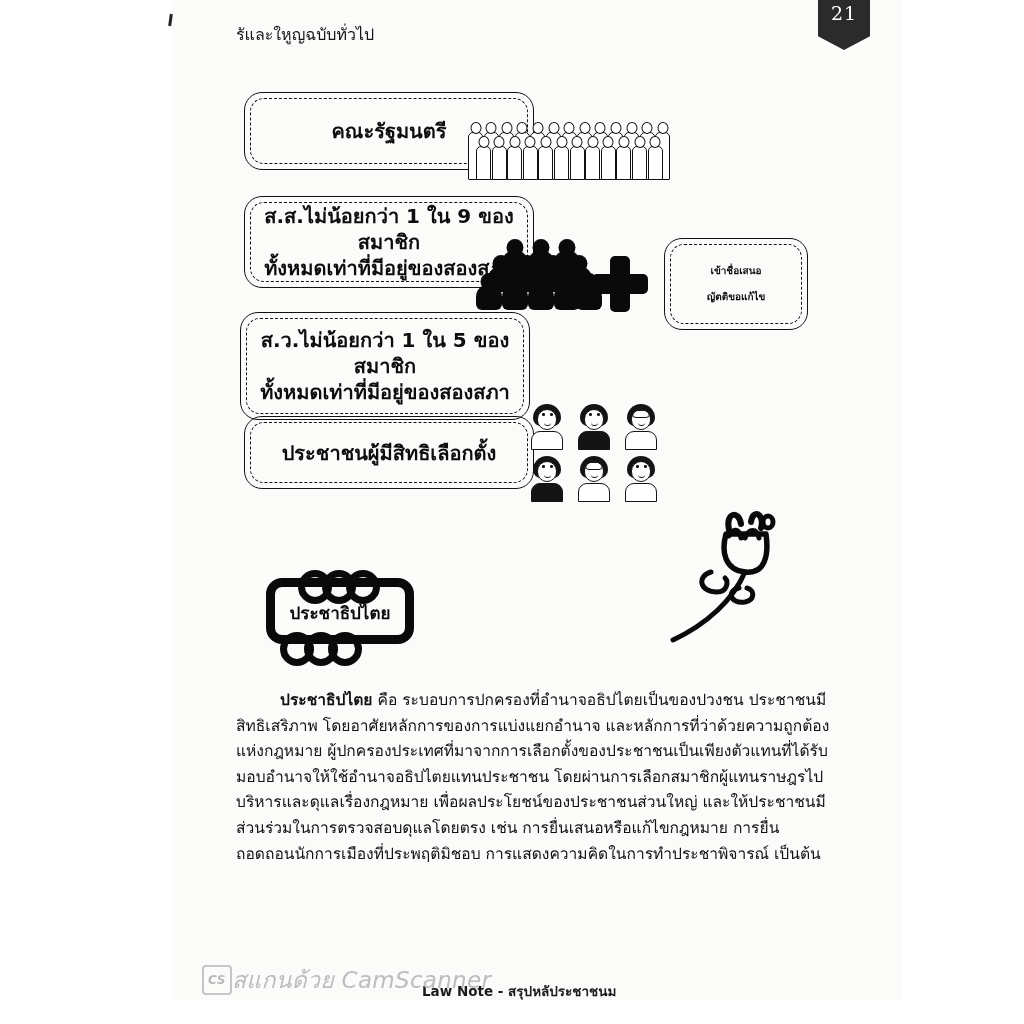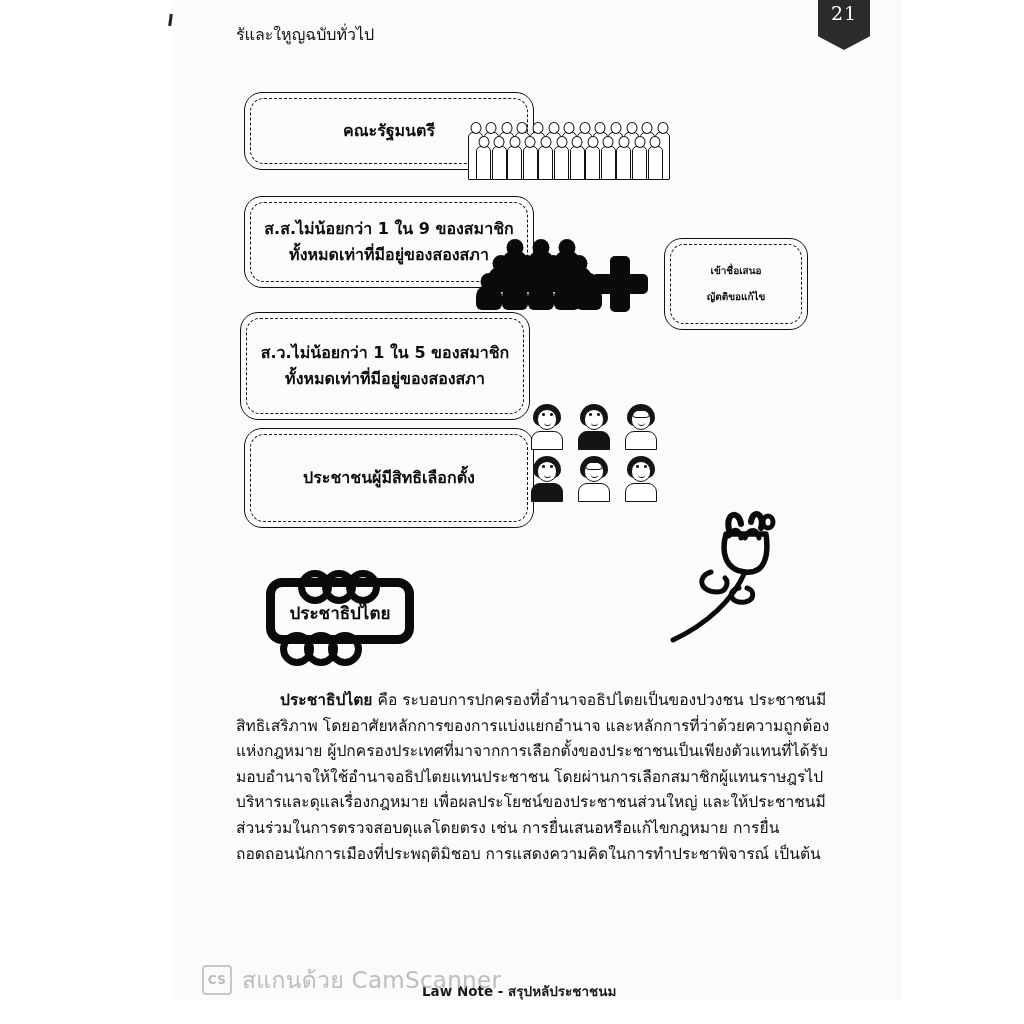--- a/index.html
+++ b/index.html
@@ -80,32 +80,32 @@
     left: 5px; top: 5px; right: 5px; bottom: 5px;
     border: 1.5px dashed #111;
     border-radius: 14px;
     box-sizing: border-box;
   }
   .dbox .label {
     position: absolute;
     left: 0; right: 0; top: 50%;
     transform: translateY(-50%);
     text-align: center;
-    font-size: 16px;
+    font-size: 20px;
     line-height: 26px;
     color: #0d0d0d;
     padding: 0 14px;
     box-sizing: border-box;
     font-weight: 600;
   }
 
   #box-cabinet  { left: 232px; top: 92px;  width: 290px; height: 78px; }
   #box-mp       { left: 232px; top: 196px; width: 290px; height: 92px; }
   #box-senator  { left: 228px; top: 312px; width: 290px; height: 108px; text-decoration: underline; }
-  #box-voters   { left: 232px; top: 428px; width: 290px; height: 100px; }
+  #box-voters   { left: 232px; top: 416px; width: 290px; height: 73px; }
   #box-motion   { left: 652px; top: 238px; width: 144px; height: 92px; }
   #box-motion .label { font-size: 10px; }
 
   
   .spine {
     position: absolute;
     background: #111;
   }
 
   
@@ -282,22 +282,22 @@
     color: #1a1a1a;
     font-weight: 600;
     white-space: nowrap;
   }
   .watermark {
     position: absolute;
     left: 190px;
     top: 962px;
     display: flex;
     align-items: center;
-    gap: 10px;
     color: #b9b9b9;
+    font-style: italic;
   }
   .watermark .cs-badge {
     width: 26px; height: 26px;
     border: 2.4px solid #c6c6c6;
     border-radius: 4px;
     color: #b9b9b9;
     font-size: 12px;
     font-weight: 700;
     display: flex;
     align-items: center;

